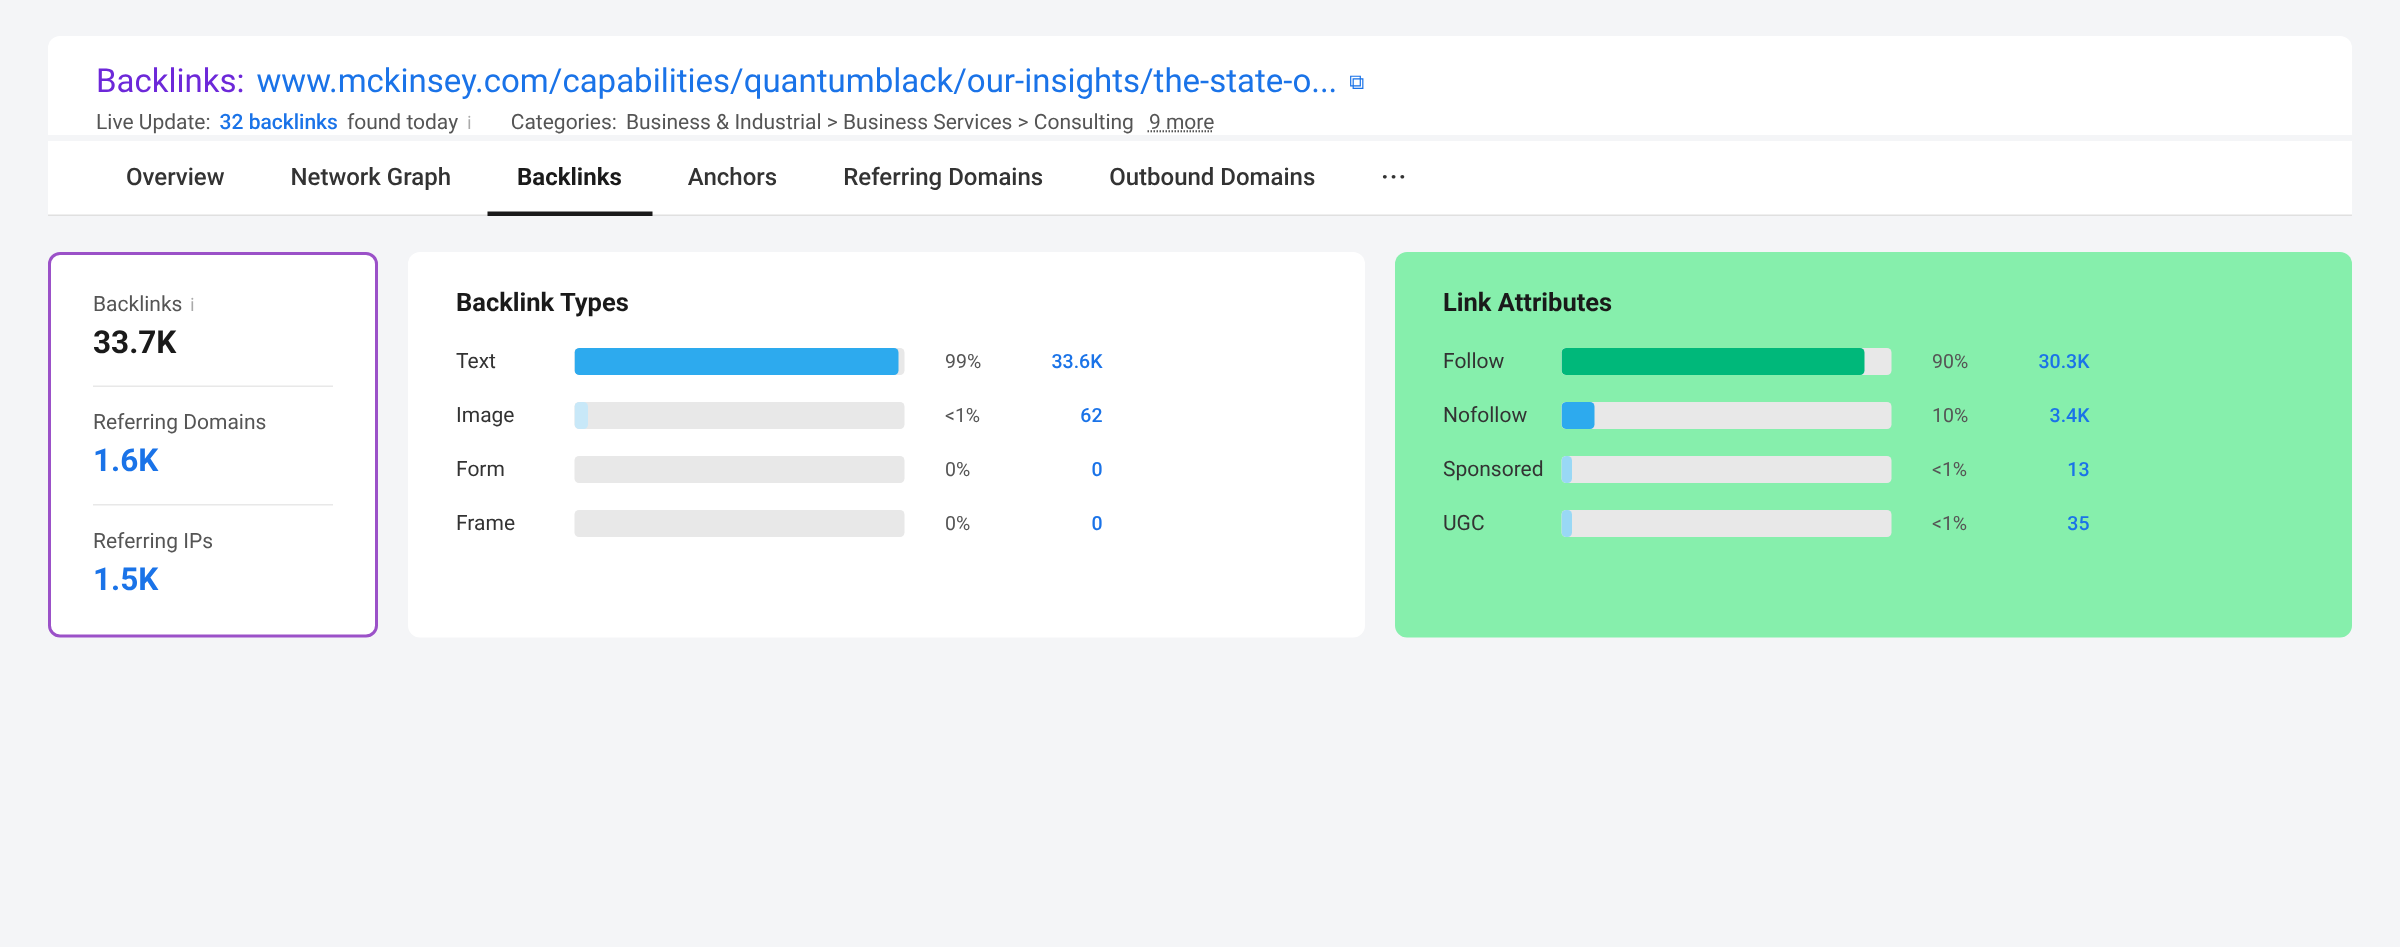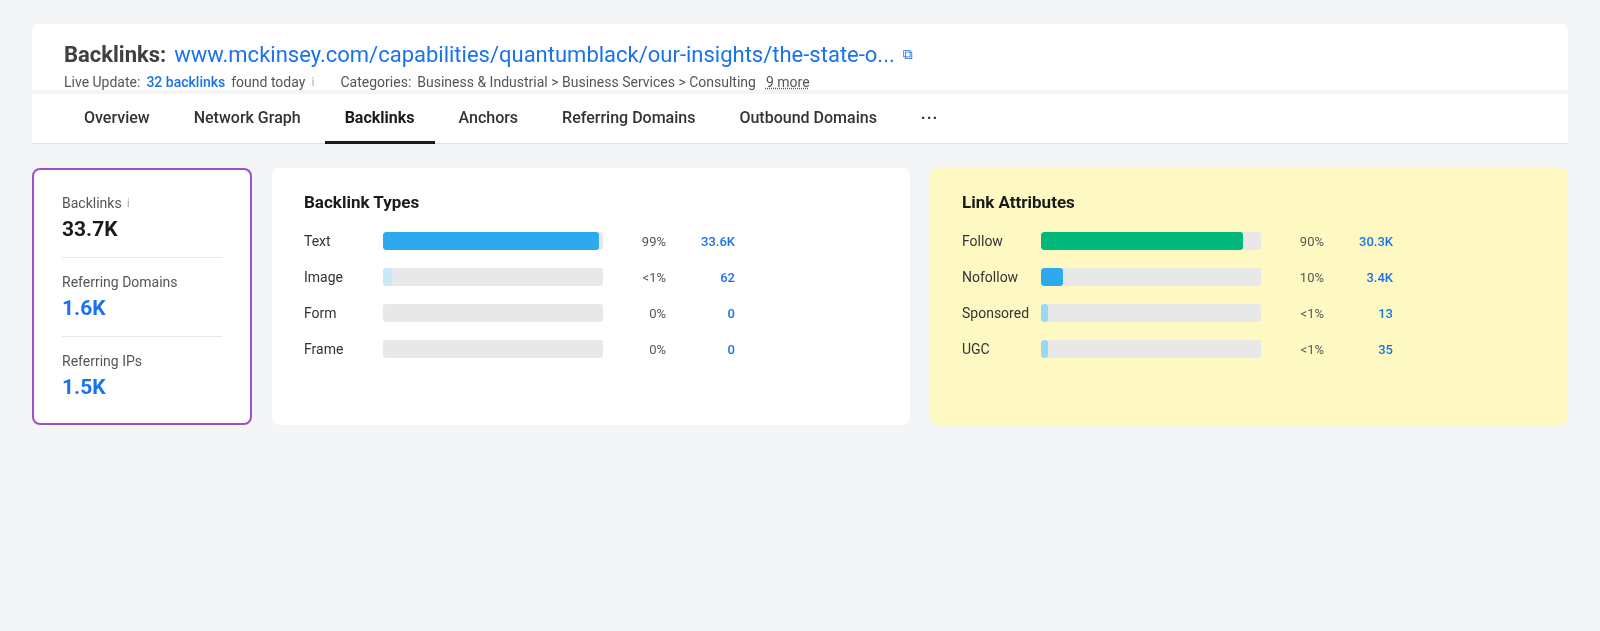--- a/index.html
+++ b/index.html
@@ -15,22 +15,22 @@
       border-radius: 8px 8px 0 0;
     }
     .title-row {
       display: flex;
       align-items: center;
       gap: 8px;
       margin-bottom: 6px;
     }
     .title-bold {
       font-size: 22px;
-      font-weight: 700;
-      color: #404040;
+      font-weight: 400;
+      color: #6d28d9;
     }
     .title-url {
       font-size: 22px;
       font-weight: 400;
       color: #1a73e8;
     }
     .external-icon {
       color: #1a73e8;
       font-size: 14px;
     }
@@ -123,21 +123,21 @@
     .stat-value.blue {
       color: #1a73e8;
     }
     .backlink-types-card {
       background: #fff;
       border-radius: 8px;
       padding: 24px 32px;
       flex: 1;
     }
     .link-attributes-card {
-      background: #fef9c3;
+      background: #86efac;
       border-radius: 8px;
       padding: 24px 32px;
       flex: 1;
     }
     .card-title {
       font-size: 17px;
       font-weight: 700;
       color: #1a1a1a;
       margin-bottom: 20px;
     }
@@ -162,21 +162,20 @@
       flex-shrink: 0;
     }
     .bar-fill {
       height: 100%;
       border-radius: 3px;
     }
     .bar-pct {
       font-size: 13px;
       color: #555;
       width: 36px;
-      text-align: right;
       flex-shrink: 0;
     }
     .bar-count {
       font-size: 13px;
       color: #1a73e8;
       font-weight: 500;
       width: 42px;
       text-align: right;
     }
   </style>

